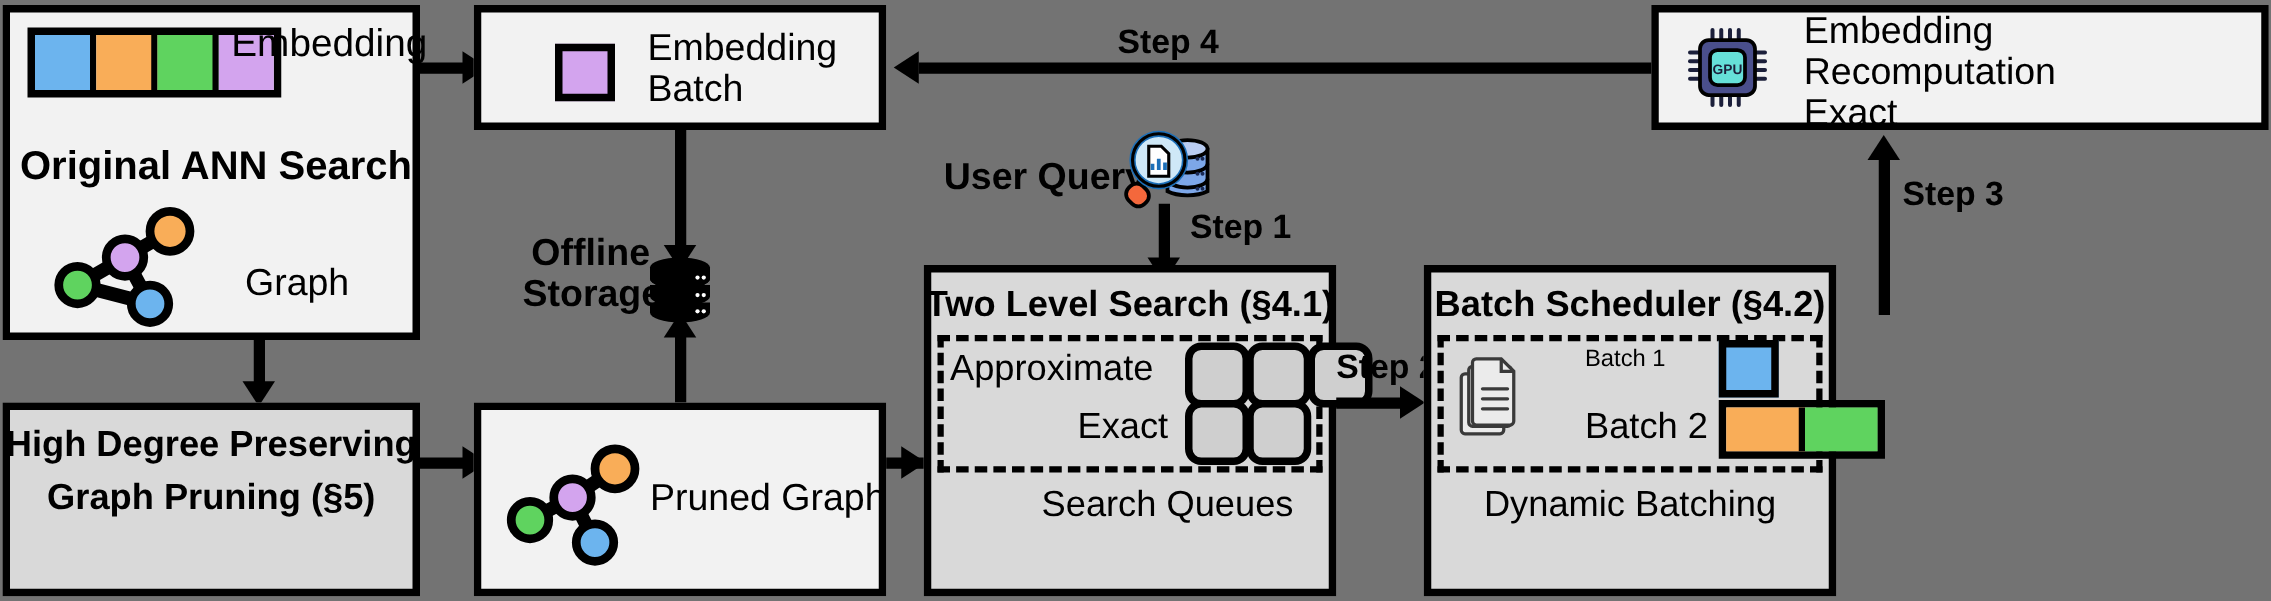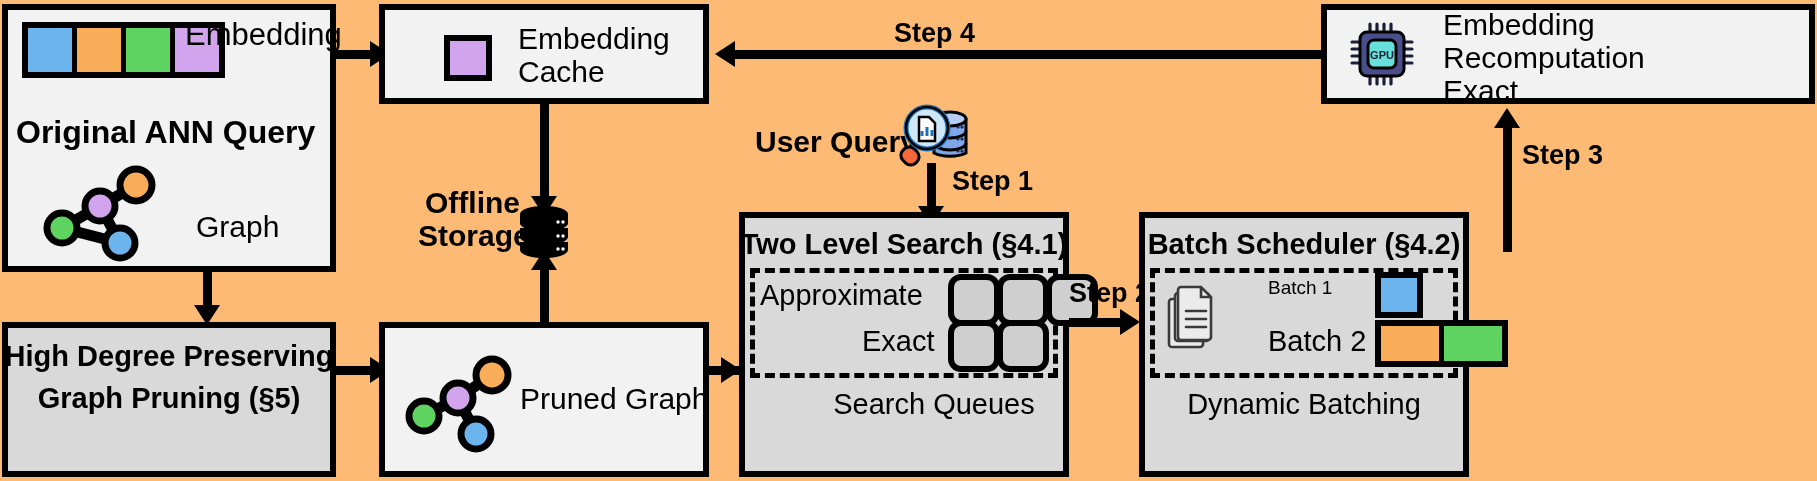--- a/index.html
+++ b/index.html
@@ -1,17 +1,17 @@
 <!DOCTYPE html>
 <html><head>
 <meta charset="utf-8">
 <style>
   html,body{margin:0;padding:0;background:#ffffff;}
   body{font-family:"Liberation Sans", sans-serif;}
-  #stage{position:relative;width:1817px;height:481px;background:#fdba74;overflow:hidden;}
+  #stage{position:relative;width:1817px;height:481px;background:#737373;overflow:hidden;}
 
   .box{position:absolute;box-sizing:border-box;border:6px solid #000;background:#f2f2f2;}
   .box.gray{background:#d9d9d9;}
   .lbl{position:absolute;color:#000;white-space:pre;line-height:1.12;}
   .lbl.bold{font-weight:700;}
   .lbl.ctr{text-align:center;}
 
   .line{position:absolute;background:#000;}
   .arrowhead{position:absolute;width:0;height:0;}
   .ah-right{border-top:13px solid transparent;border-bottom:13px solid transparent;border-left:20px solid #000;}
@@ -47,21 +47,21 @@
 
   <div class="swatchstrip" style="left:22px;top:22px;">
     <i style="background:#6cb4ee;"></i>
     <i style="background:#f9ad58;"></i>
     <i style="background:#5fd35f;"></i>
     <i style="background:#d3a4ee;"></i>
   </div>
 
   <div class="lbl" style="left:185px;top:18px;font-size:31px;">Embedding</div>
 
-  <div class="lbl bold" style="left:16px;top:115px;font-size:32px;">Original ANN Query</div>
+  <div class="lbl bold" style="left:16px;top:115px;font-size:32px;">Original ANN Search</div>
 
   <div class="svgwrap" style="left:38px;top:168px;">
     <svg width="120" height="95" viewBox="0 0 120 95">
       <g stroke="#000" stroke-width="11" stroke-linecap="round">
         <line x1="24" y1="60" x2="62" y2="38"></line>
         <line x1="62" y1="38" x2="98" y2="17"></line>
         <line x1="62" y1="38" x2="82" y2="75"></line>
         <line x1="24" y1="60" x2="82" y2="75"></line>
       </g>
       <circle cx="98" cy="17" r="16" fill="#f9ad58" stroke="#000" stroke-width="7"></circle>
@@ -82,21 +82,21 @@
 
   <div class="line" style="left:336px;top:50px;width:40px;height:9px;"></div>
   <div class="arrowhead ah-right" style="left:370px;top:41px;"></div>
 
   <div class="line" style="left:336px;top:366px;width:40px;height:9px;"></div>
   <div class="arrowhead ah-right" style="left:370px;top:357px;"></div>
 
   <div class="box" style="left:379px;top:4px;width:330px;height:100px;"></div>
   <div class="csq" style="left:444px;top:35px;width:48px;height:46px;background:#d3a4ee;"></div>
   <div class="lbl" style="left:518px;top:22px;font-size:30px;">Embedding</div>
-  <div class="lbl" style="left:518px;top:55px;font-size:30px;">Cache</div>
+  <div class="lbl" style="left:518px;top:55px;font-size:30px;">Batch</div>
 
   <div class="line" style="left:540px;top:104px;width:9px;height:96px;"></div>
   <div class="arrowhead ah-down" style="left:531px;top:196px;"></div>
 
   <div class="lbl" style="left:425px;top:186px;font-size:30px;font-weight:700;">Offline</div>
   <div class="lbl" style="left:418px;top:219px;font-size:30px;font-weight:700;">Storage</div>
 
   <div class="svgwrap" style="left:518px;top:205px;">
     <svg width="52" height="52" viewBox="0 0 52 52">
       <g fill="#000">

